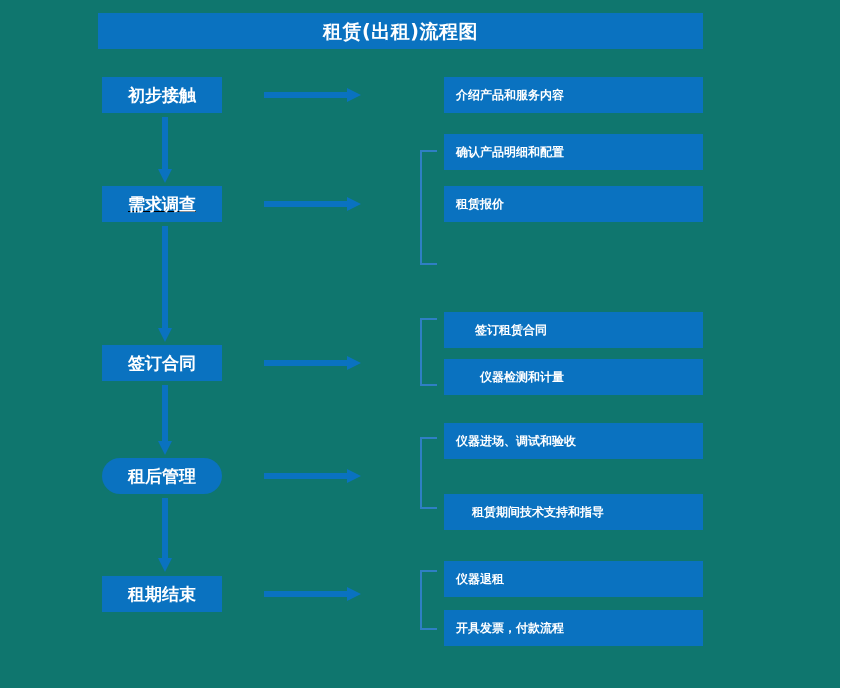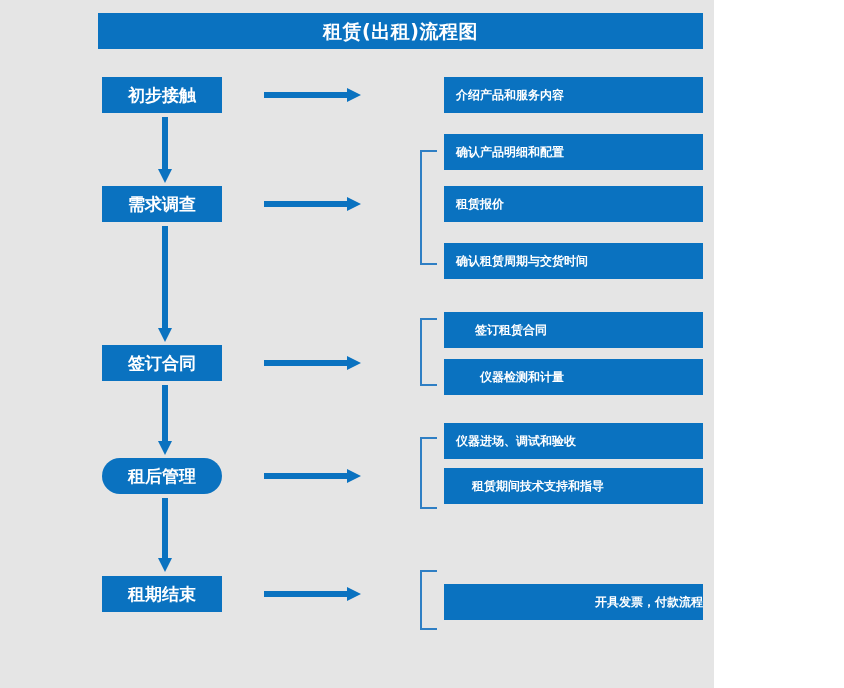--- a/index.html
+++ b/index.html
@@ -5,23 +5,23 @@
   html, body {
     margin: 0;
     padding: 0;
     background: #ffffff;
   }
   body {
     font-family: "DejaVu Sans", "Liberation Sans", sans-serif;
   }
   #canvas {
     position: relative;
-    width: 714px;
+    width: 840px;
     height: 688px;
-    background: #e5e5e5;
+    background: #0f766e;
     overflow: hidden;
   }
 
   
   .title-bar {
     position: absolute;
     left: 98px;
     top: 13px;
     width: 605px;
     height: 36px;
@@ -105,21 +105,21 @@
 
 <div id="canvas">
 
   <div class="title-bar">
     <span class="title-text">租赁(出租)流程图</span>
   </div>
 
   <div class="node stage" style="top:77px;">
     <span class="node-text">初步接触</span>
   </div>
-  <div class="node stage" style="top:186px;">
+  <div class="node stage" style="top:186px;text-decoration:underline;">
     <span class="node-text">需求调查</span>
   </div>
   <div class="node stage" style="top:345px;">
     <span class="node-text">签订合同</span>
   </div>
   <div class="node stage" style="top:458px;border-radius:18px;">
     <span class="node-text">租后管理</span>
   </div>
   <div class="node stage" style="top:576px;">
     <span class="node-text">租期结束</span>
@@ -189,35 +189,35 @@
   <div class="node detail" style="top:77px;">
     <span class="node-text">介绍产品和服务内容</span>
   </div>
 
   <div class="node detail" style="top:186px;">
     <span class="node-text">租赁报价</span>
   </div>
   <div class="node detail" style="top:134px;">
     <span class="node-text">确认产品明细和配置</span>
   </div>
-  <div class="node detail" style="top:243px;">
-    <span class="node-text">确认租赁周期与交货时间</span>
-  </div>
 
   <div class="node detail" style="top:312px;padding-left:31px;">
     <span class="node-text">签订租赁合同</span>
   </div>
   <div class="node detail" style="top:359px;padding-left:36px;">
     <span class="node-text">仪器检测和计量</span>
   </div>
 
   <div class="node detail" style="top:423px;text-align:center;">
     <span class="node-text">仪器进场、调试和验收</span>
   </div>
-  <div class="node detail" style="top:468px;padding-left:28px;">
+  <div class="node detail" style="top:494px;padding-left:28px;">
     <span class="node-text">租赁期间技术支持和指导</span>
   </div>
 
-  <div class="node detail" style="top:584px;justify-content:flex-end;">
+  <div class="node detail" style="top:561px;">
+    <span class="node-text">仪器退租</span>
+  </div>
+  <div class="node detail" style="top:610px;">
     <span class="node-text">开具发票，付款流程</span>
   </div>
 
 </div>
 
 </body></html>

